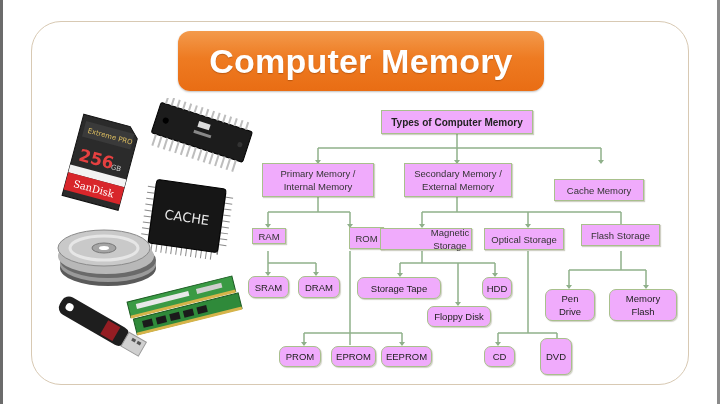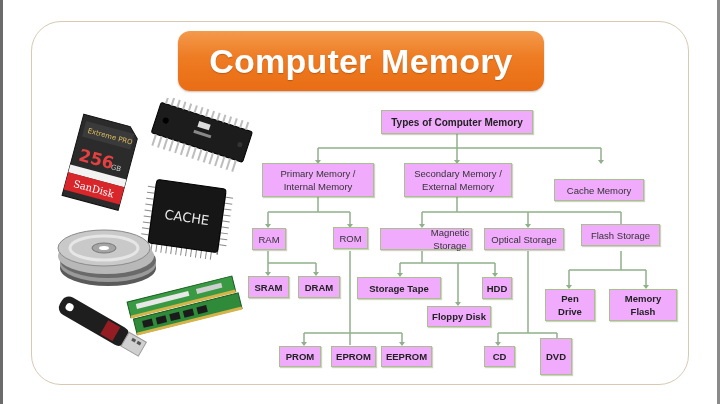--- a/index.html
+++ b/index.html
@@ -28,21 +28,21 @@
     text-shadow:0 1px 1px rgba(120,50,0,0.4);
   }
   .node {
     position:absolute; box-sizing:border-box;
     background:#f0abfc; border:1.5px solid #a8c08c;
     box-shadow:1px 1px 1px rgba(120,120,90,0.35);
     display:flex; align-items:center; justify-content:center; text-align:center;
     font-family:"Liberation Sans", sans-serif; color:#333;
     font-size:9.5px; line-height:13px;
   }
-  .node.bold { font-weight:bold; color:#222; font-size:9.5px; }
+  .node.bold { font-weight:normal; color:#222; font-size:9.5px;border-radius:7px; }
   .node.root { font-weight:bold; color:#222; font-size:10px; }
   svg.connectors { position:absolute; left:0; top:0; }
   .img { position:absolute; }
 </style>
 </head>
 <body>
 
 <div class="left-edge"></div>
 <div class="right-edge"></div>
 <div class="frame"></div>
@@ -127,24 +127,24 @@
 <div class="node" style="left:262px;top:163px;width:112px;height:34px;">
   <span><span>Primary Memory /</span><br><span>Internal Memory</span></span>
 </div>
 <div class="node" style="left:404px;top:163px;width:108px;height:34px;">
   <span><span>Secondary Memory /</span><br><span>External Memory</span></span>
 </div>
 <div class="node" style="left:554px;top:167px;width:90px;height:22px;margin-top:12px;">
   <span>Cache Memory</span>
 </div>
 
-<div class="node" style="left:252px;top:228px;width:34px;height:22px;">
+<div class="node" style="left:252px;top:228px;width:34px;height:16px;">
   <span>RAM</span>
 </div>
-<div class="node" style="left:333px;top:227px;width:35px;height:22px;">
+<div class="node" style="left:349px;top:227px;width:35px;height:22px;">
   <span>ROM</span>
 </div>
 
 <div class="node bold" style="left:248px;top:276px;width:41px;height:22px;">
   <span>SRAM</span>
 </div>
 <div class="node bold" style="left:298px;top:276px;width:42px;height:22px;">
   <span>DRAM</span>
 </div>
 

